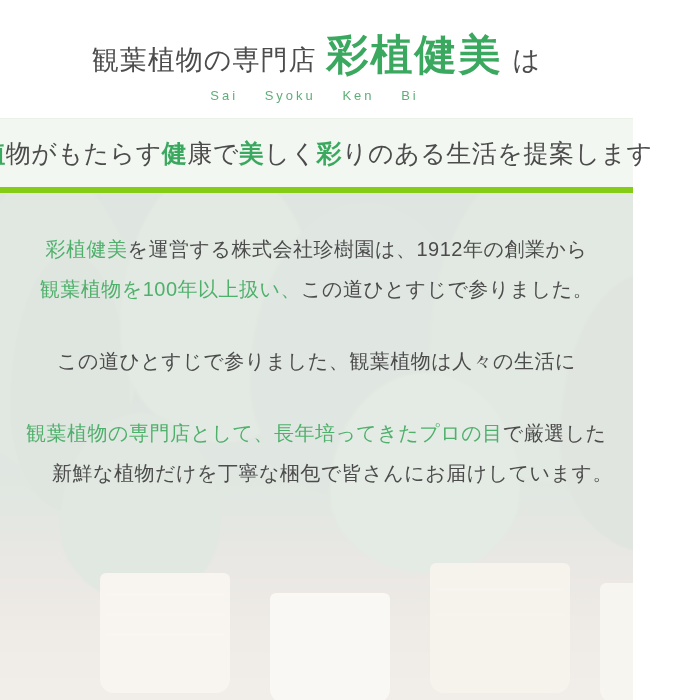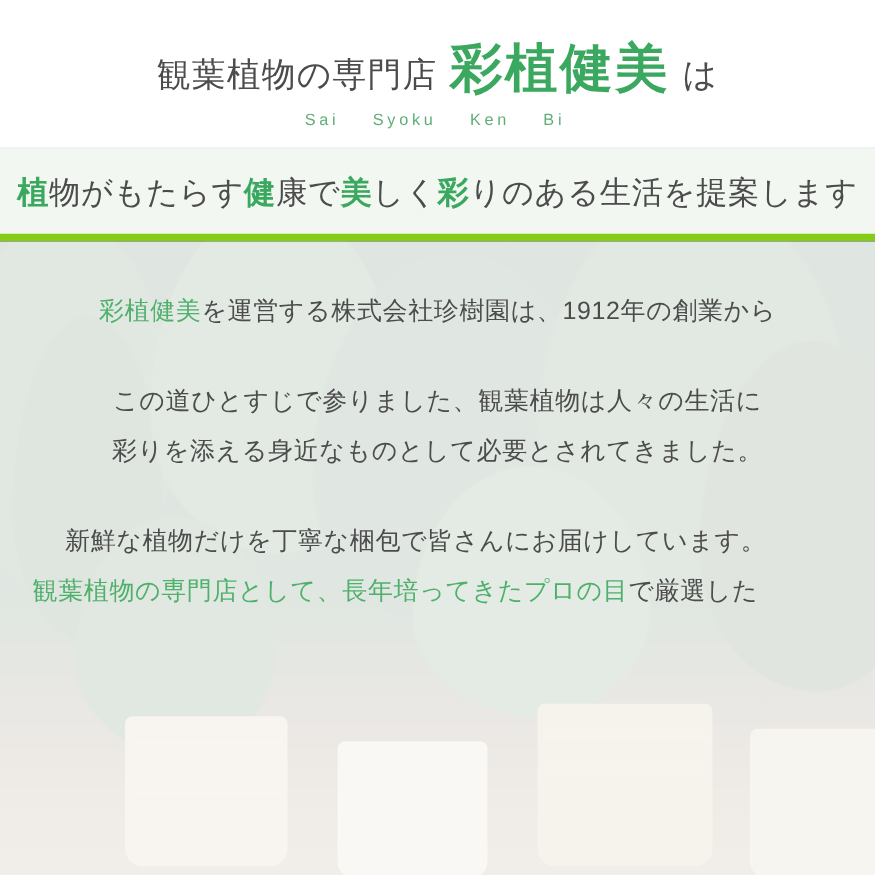--- a/index.html
+++ b/index.html
@@ -9,24 +9,24 @@
   body {
     width: 700px;
     height: 700px;
     font-family: "Liberation Sans", "DejaVu Sans", sans-serif;
     background: #ffffff;
     overflow: hidden;
   }
 
   .page {
     position: relative;
-    width: 700px;
+    width: 633px;
     height: 700px;
     box-sizing: border-box;
-    background: #c4b5fd;
+    background: #fdba74;
     border-radius: 12px;
   }
 
   
   .header {
     position: relative;
     height: 118px;
     box-sizing: border-box;
     padding: 0;
     background: #ffffff;
@@ -206,32 +206,32 @@
       <div class="stripe" style="left:435px; top:395px; width:130px;"></div>
       <div class="stripe" style="left:435px; top:420px; width:130px;"></div>
       <div class="pot" style="left:600px; top:390px; width:110px; height:120px; background:#c8b695;"></div>
     </div>
     <div class="veil"></div>
 
     <div class="copy">
 
       <div class="para">
         <div class="line center"><span class="g-light">彩植健美</span><span>を運営する</span><span>株式会社珍樹園</span><span>は、1912年の創業から</span></div>
+        <div class="line center"><span class="g-light">観葉植物を100年以上扱い、</span><span>この道ひとすじで参りました。</span></div>
       </div>
 
       <div class="spacer-md"></div>
 
       <div class="para">
         <div class="line center">この道ひとすじで参りました、観葉植物は人々の生活に</div>
-        <div class="line center">彩りを添える身近なものとして必要とされてきました。</div>
       </div>
 
       <div class="spacer-md"></div>
 
       <div class="para">
+        <div class="line"><span class="g-light">観葉植物の専門店として、</span><span class="g-light">長年培ってきたプロの目</span><span>で厳選した</span></div>
         <div class="line indent">新鮮な植物だけを丁寧な梱包で皆さんにお届けしています。</div>
-        <div class="line"><span class="g-light">観葉植物の専門店として、</span><span class="g-light">長年培ってきたプロの目</span><span>で厳選した</span></div>
       </div>
 
     </div>
   </div>
 
 </div>
 
 </body></html>

